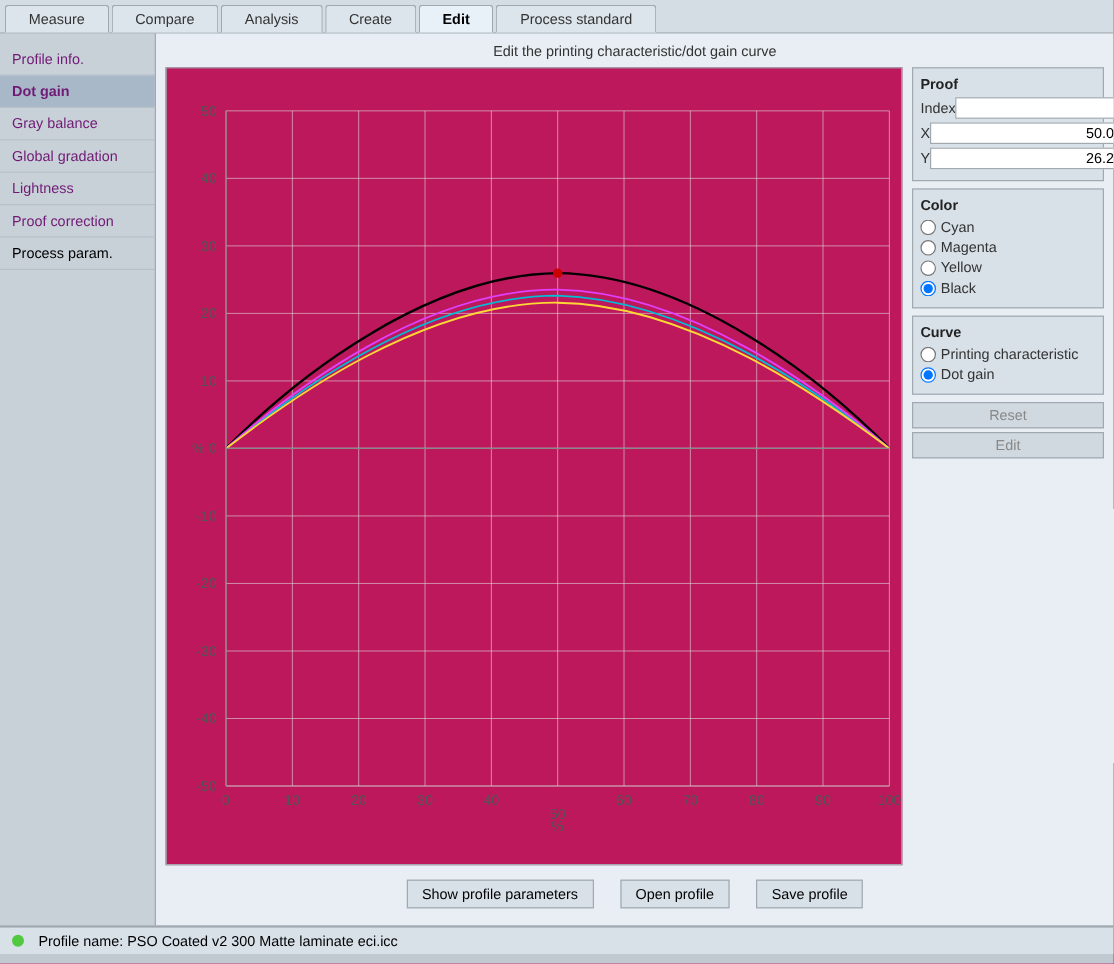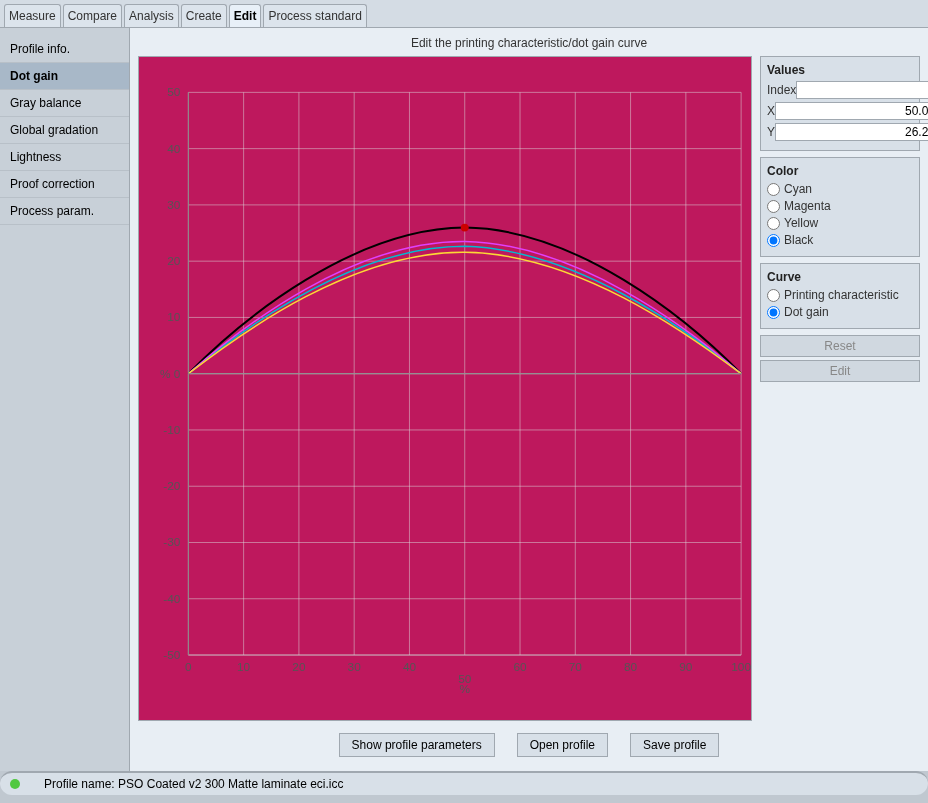--- a/index.html
+++ b/index.html
@@ -5,21 +5,21 @@
     * { box-sizing: border-box; margin: 0; padding: 0; font-family: Arial, sans-serif; font-size: 12px; }
     body { background: #c0c8d0; width: 928px; height: 803px; overflow: hidden; }
 
     .top-tabs {
       display: flex;
       background: #d4dce4;
       border-bottom: 1px solid #a0a8b0;
       padding: 4px 4px 0 4px;
     }
     .top-tab {
-      padding: 4px 4px;
+      padding: 4px 19px;
       border: 1px solid #a0a8b0;
       border-bottom: none;
       background: #dce4ec;
       margin-right: 2px;
       cursor: pointer;
       color: #333;
       border-radius: 3px 3px 0 0;
       text-align: right;
     }
     .top-tab.active {
@@ -35,21 +35,21 @@
 
     .sidebar {
       width: 130px;
       background: #c8d0d8;
       border-right: 1px solid #a0a8b0;
       padding-top: 8px;
     }
     .sidebar-item {
       padding: 6px 10px;
       cursor: pointer;
-      color: #000000;
+      color: #701a75;
       border-bottom: 1px solid #b8c0c8;
     }
     .sidebar-item.active {
       background: #a8b8c8;
       font-weight: bold;
     }
     .sidebar-item.disabled {
       color: #000000;
     }
 
@@ -163,22 +163,21 @@
       font-size: 12px;
     }
 
     .status-bar {
       height: 24px;
       background: #d8e0e8;
       border-top: 2px solid #a0a8b0;
       display: flex;
       align-items: center;
       padding: 0 10px;
-      gap: 24px;
-      border-radius: 13px;
+      gap: 12px;
     }
 
     .status-dot {
       width: 10px;
       height: 10px;
       border-radius: 50%;
       background: #50c840;
       flex-shrink: 0;
     }
 
@@ -279,21 +278,21 @@
           <circle cx="330" cy="147" r="4" fill="#cc0000" stroke="none"></circle>
 
           <line x1="50" y1="10" x2="50" y2="580" stroke="#888" stroke-width="1"></line>
           <line x1="50" y1="295" x2="610" y2="295" stroke="#888" stroke-width="1"></line>
         </svg>
       </div>
 
       <div class="right-panel">
 
         <div class="panel-section">
-          <div class="panel-label">Values</div>
+          <div class="panel-label">Proof</div>
           <div class="value-row">
             <span class="value-label">Index</span>
             <input class="value-input" type="text" value="1" style="">
           </div>
           <div class="value-row">
             <span class="value-label">X</span>
             <input class="value-input" type="text" value="50.00" style="">
           </div>
           <div class="value-row">
             <span class="value-label">Y</span>

